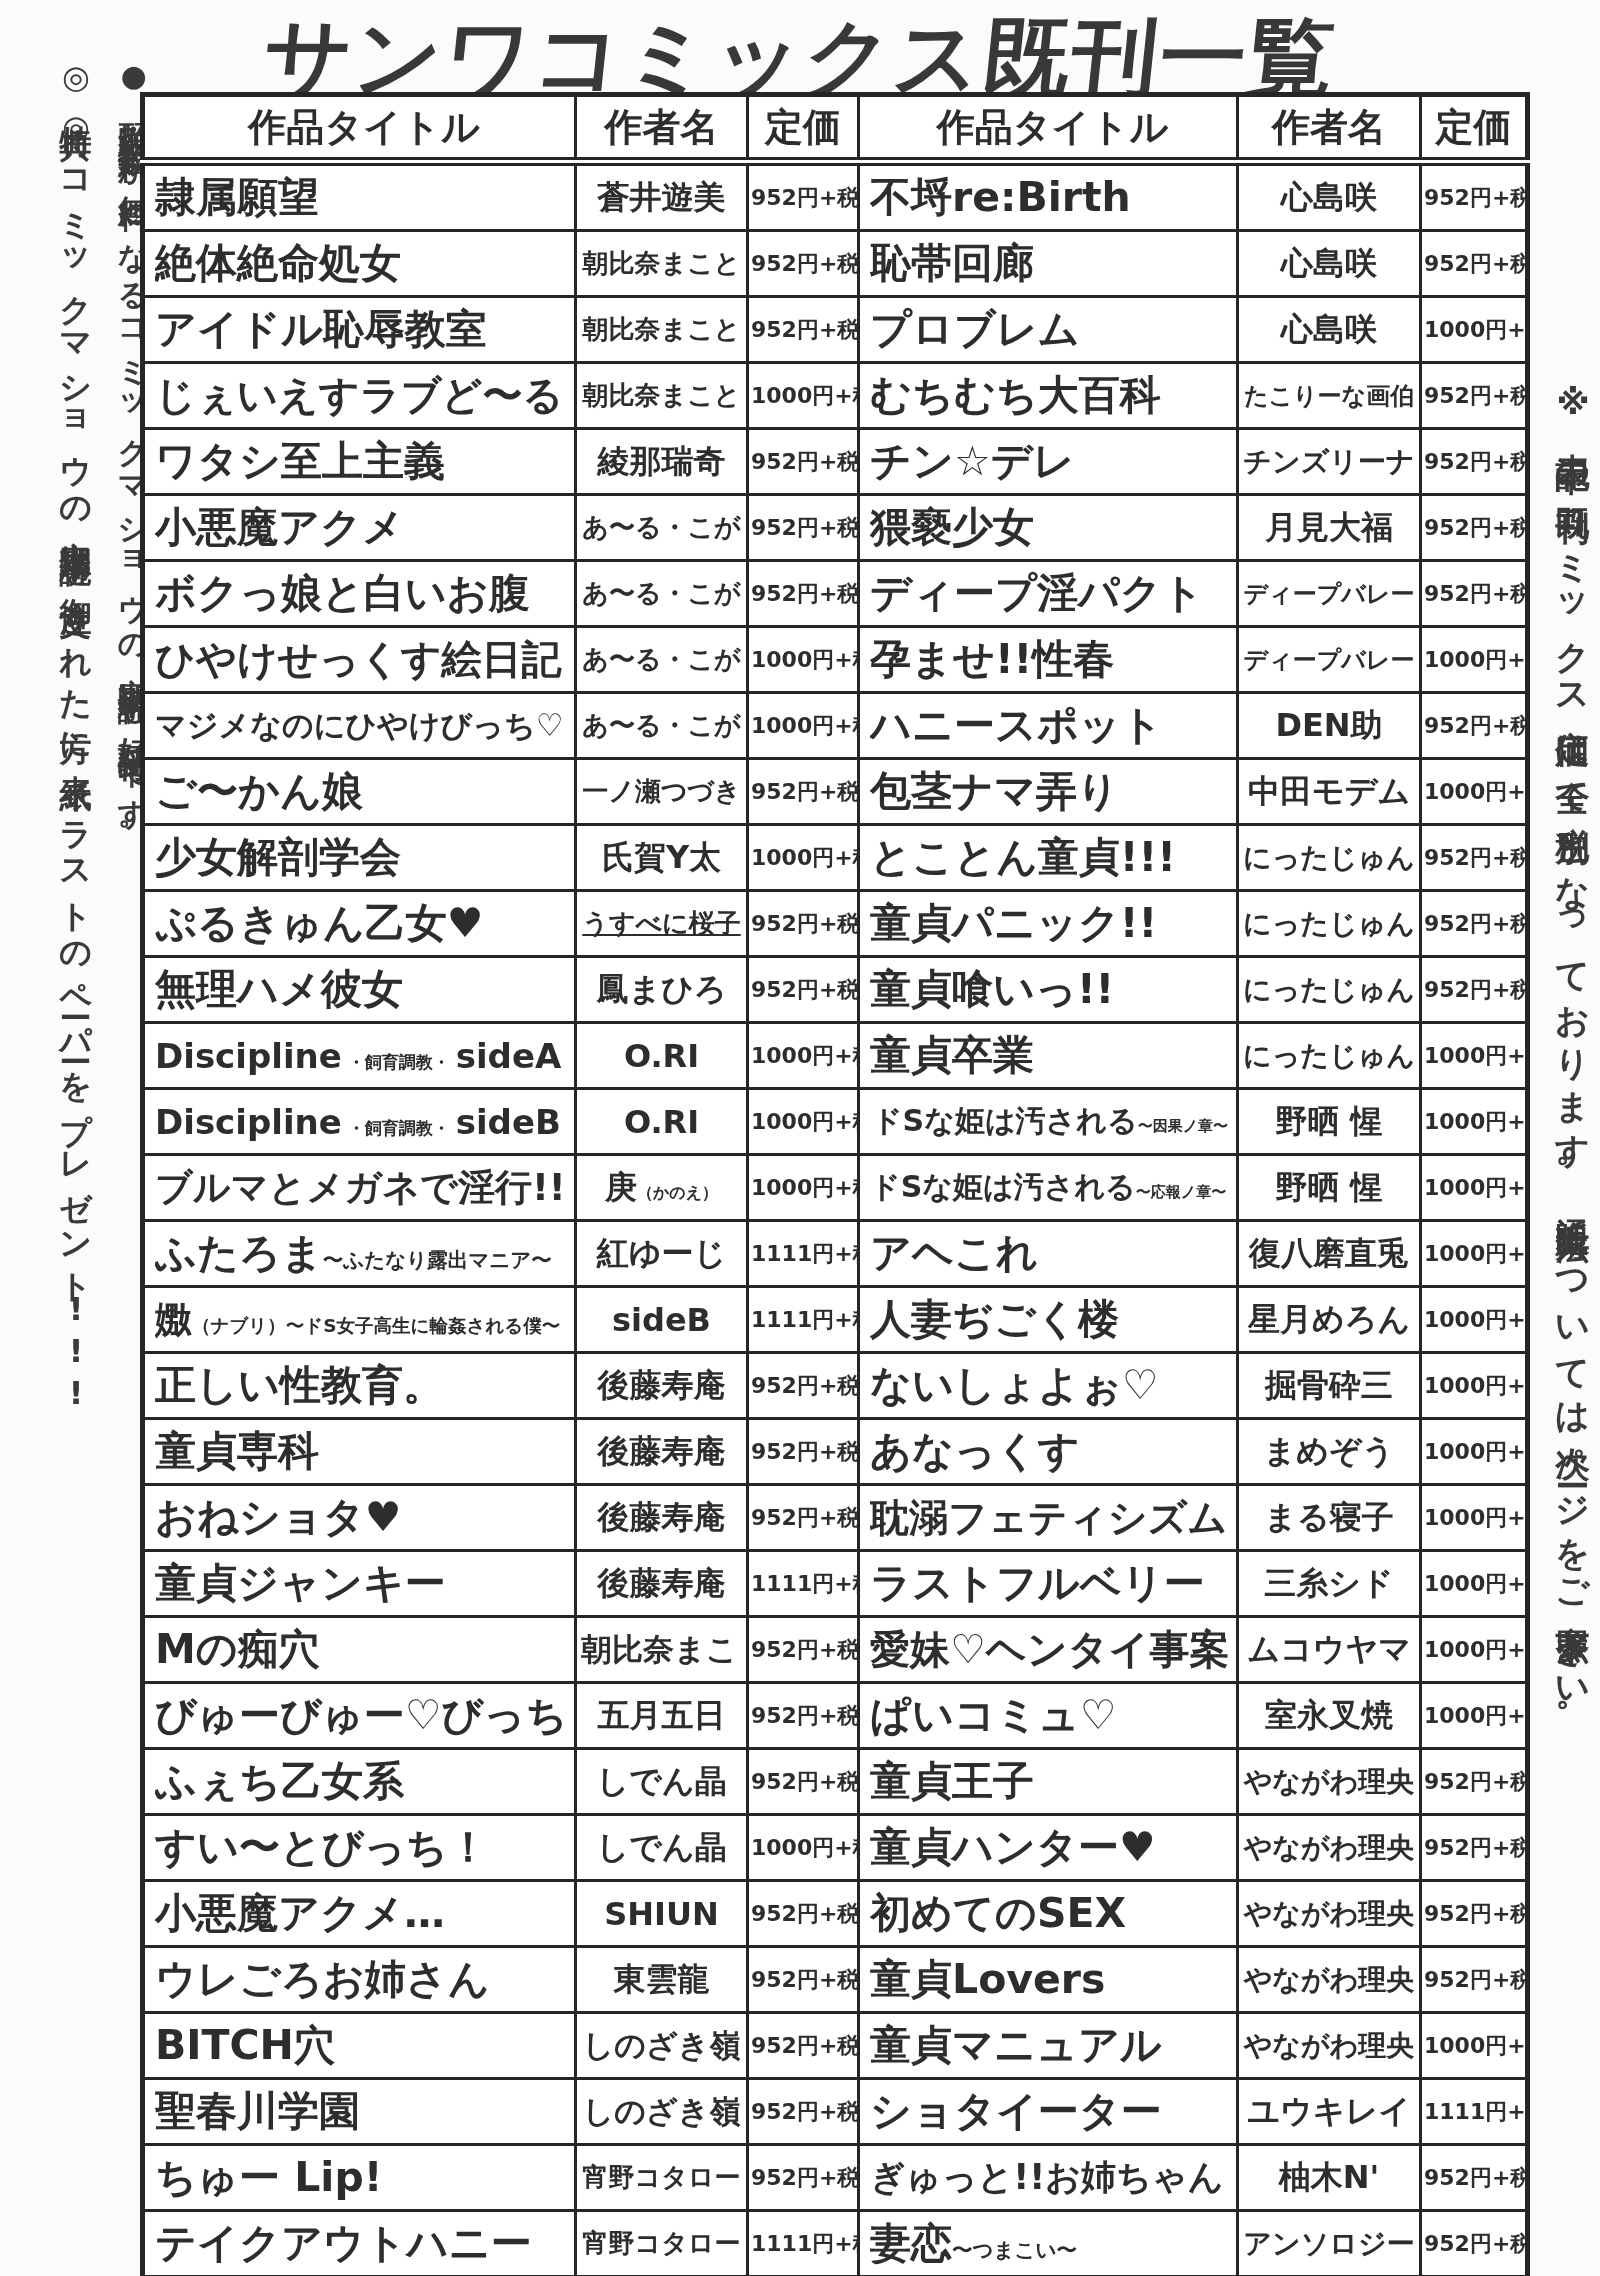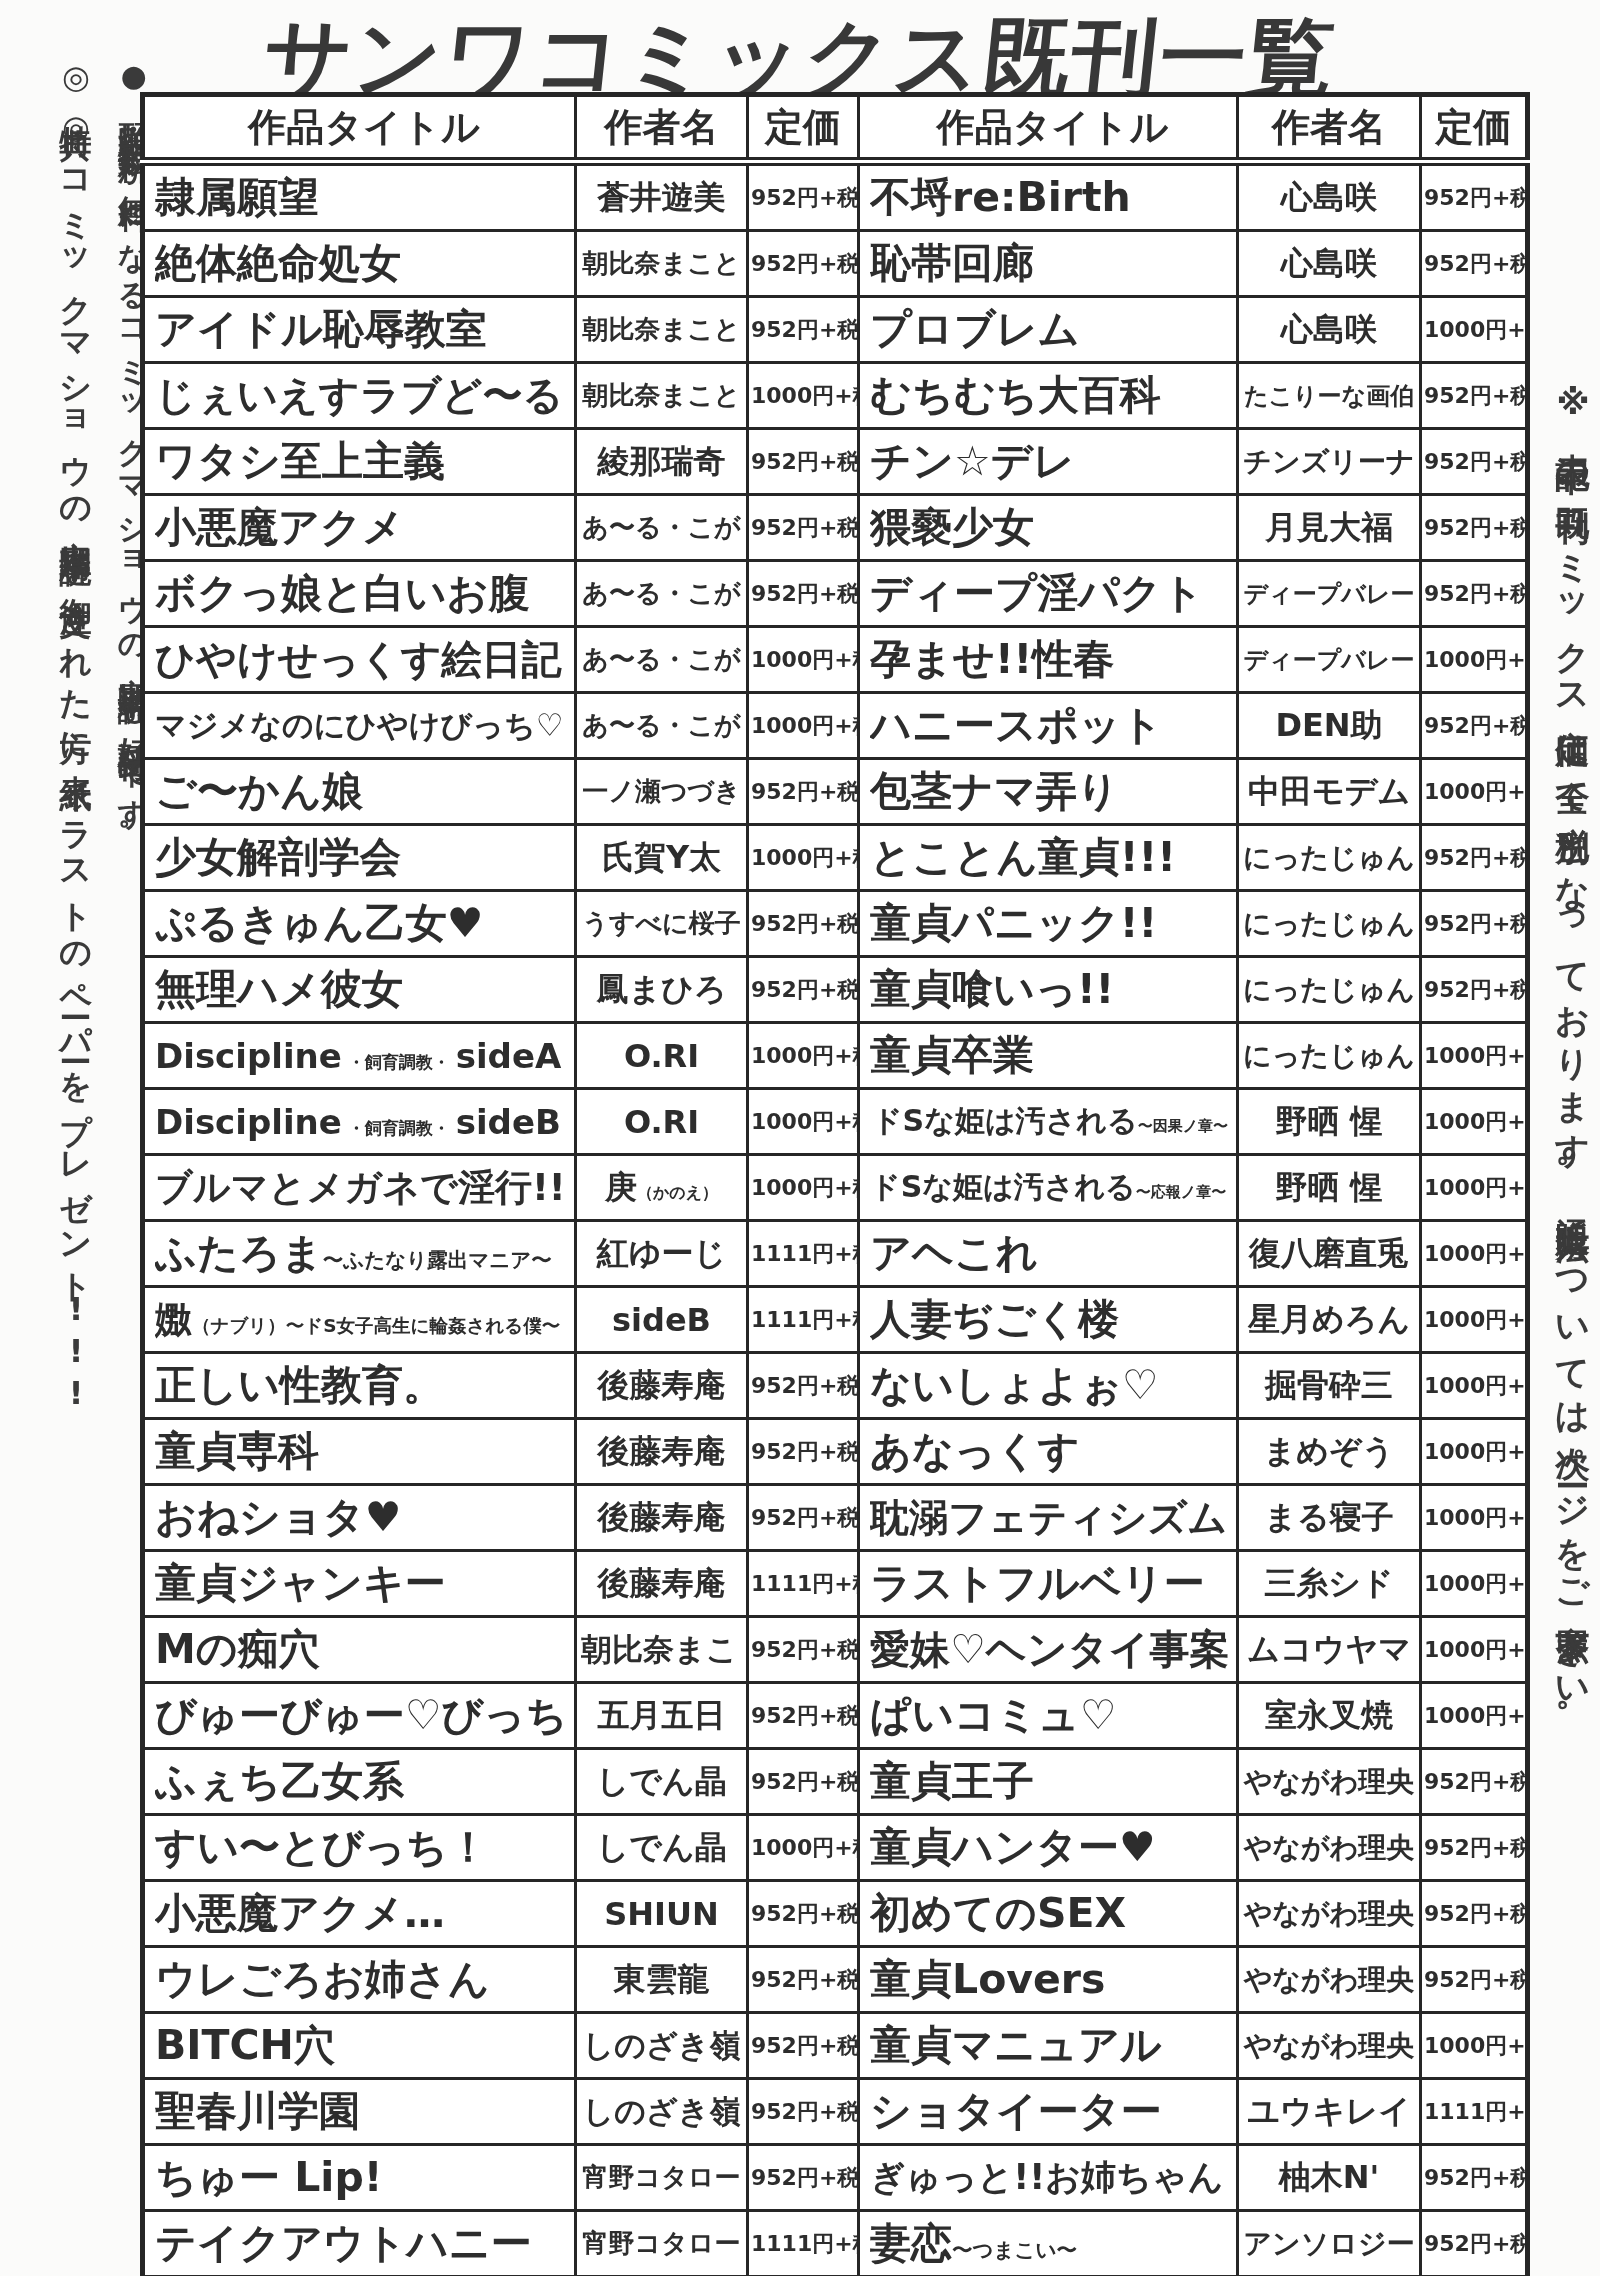--- a/index.html
+++ b/index.html
@@ -267,21 +267,21 @@
           <div class="shrink" style="font-size: 28px;"><span>にったじゅん</span></div>
         </td>
     <td class="c-price">952円+税</td>
   </tr>
 
   <tr>
     <td class="c-title">
           <div class="shrink"><span>ぷるきゅん乙女♥</span></div>
         </td>
     <td class="c-author">
-          <div class="shrink" style="font-size: 26px;"><span>うすべに桜子</span></div>
+          <div class="shrink" style="font-size: 26px; text-decoration: underline;"><span>うすべに桜子</span></div>
         </td>
     <td class="c-price">952円+税</td>
     <td class="c-title">
           <div class="shrink"><span>童貞パニック!!</span></div>
         </td>
     <td class="c-author">
           <div class="shrink" style="font-size: 28px;"><span>にったじゅん</span></div>
         </td>
     <td class="c-price">952円+税</td>
   </tr>

